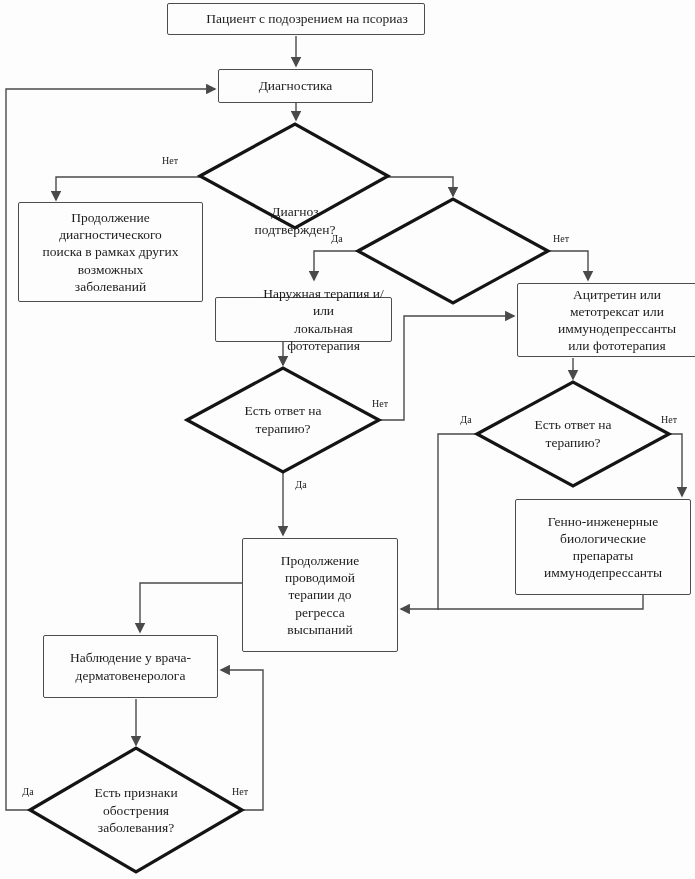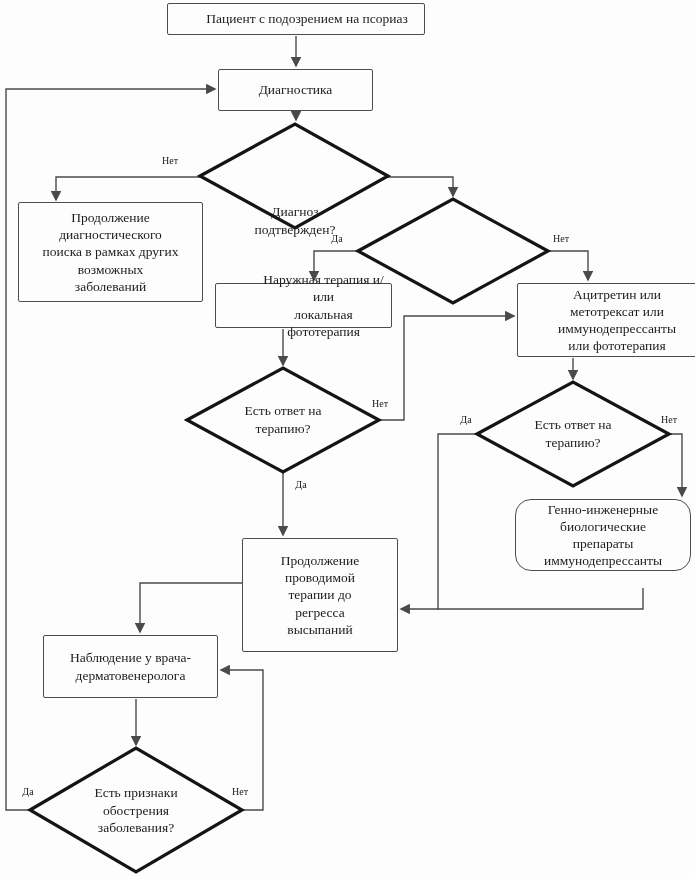--- a/index.html
+++ b/index.html
@@ -96,45 +96,45 @@
     <polygon class="diamond" points="358,251 453,199 548,251 453,303"></polygon>
     <polygon class="diamond" points="187,420 283,368 379,420 283,472"></polygon>
     <polygon class="diamond" points="477,434 573,382 669,434 573,486"></polygon>
     <polygon class="diamond" points="30,810 136,748 242,810 136,872"></polygon>
   </svg>
 
   <div class="box" style="left:167px; top:3px; width:258px; height:32px;padding-left:26px;">
     <span>Пациент с подозрением на псориаз</span>
   </div>
 
-  <div class="box" style="left:218px; top:69px; width:155px; height:42px;">
+  <div class="box" style="left:218px; top:69px; width:155px; height:34px;">
     <span>Диагностика</span>
   </div>
 
   <div class="box" style="left:18px; top:202px; width:185px; height:100px;">
     <span>Продолжение
 диагностического
 поиска в рамках других
 возможных
 заболеваний</span>
   </div>
 
-  <div class="box" style="left:215px; top:283px; width:177px; height:45px;padding-left:44px;">
+  <div class="box" style="left:215px; top:297px; width:177px; height:45px;padding-left:44px;">
     <span>Наружная терапия и/или
 локальная фототерапия</span>
   </div>
 
   <div class="box" style="left:517px; top:283px; width:200px; height:74px;">
     <span>Ацитретин или
 метотрексат или
 иммунодепрессанты
 или фототерапия</span>
   </div>
 
-  <div class="box" style="left:515px; top:499px; width:176px; height:72px;border-radius:16px;">
+  <div class="box" style="left:515px; top:499px; width:176px; height:96px;">
     <span>Генно-инженерные
 биологические
 препараты
 иммунодепрессанты</span>
   </div>
 
   <div class="box" style="left:242px; top:538px; width:156px; height:114px;">
     <span>Продолжение
 проводимой
 терапии до

